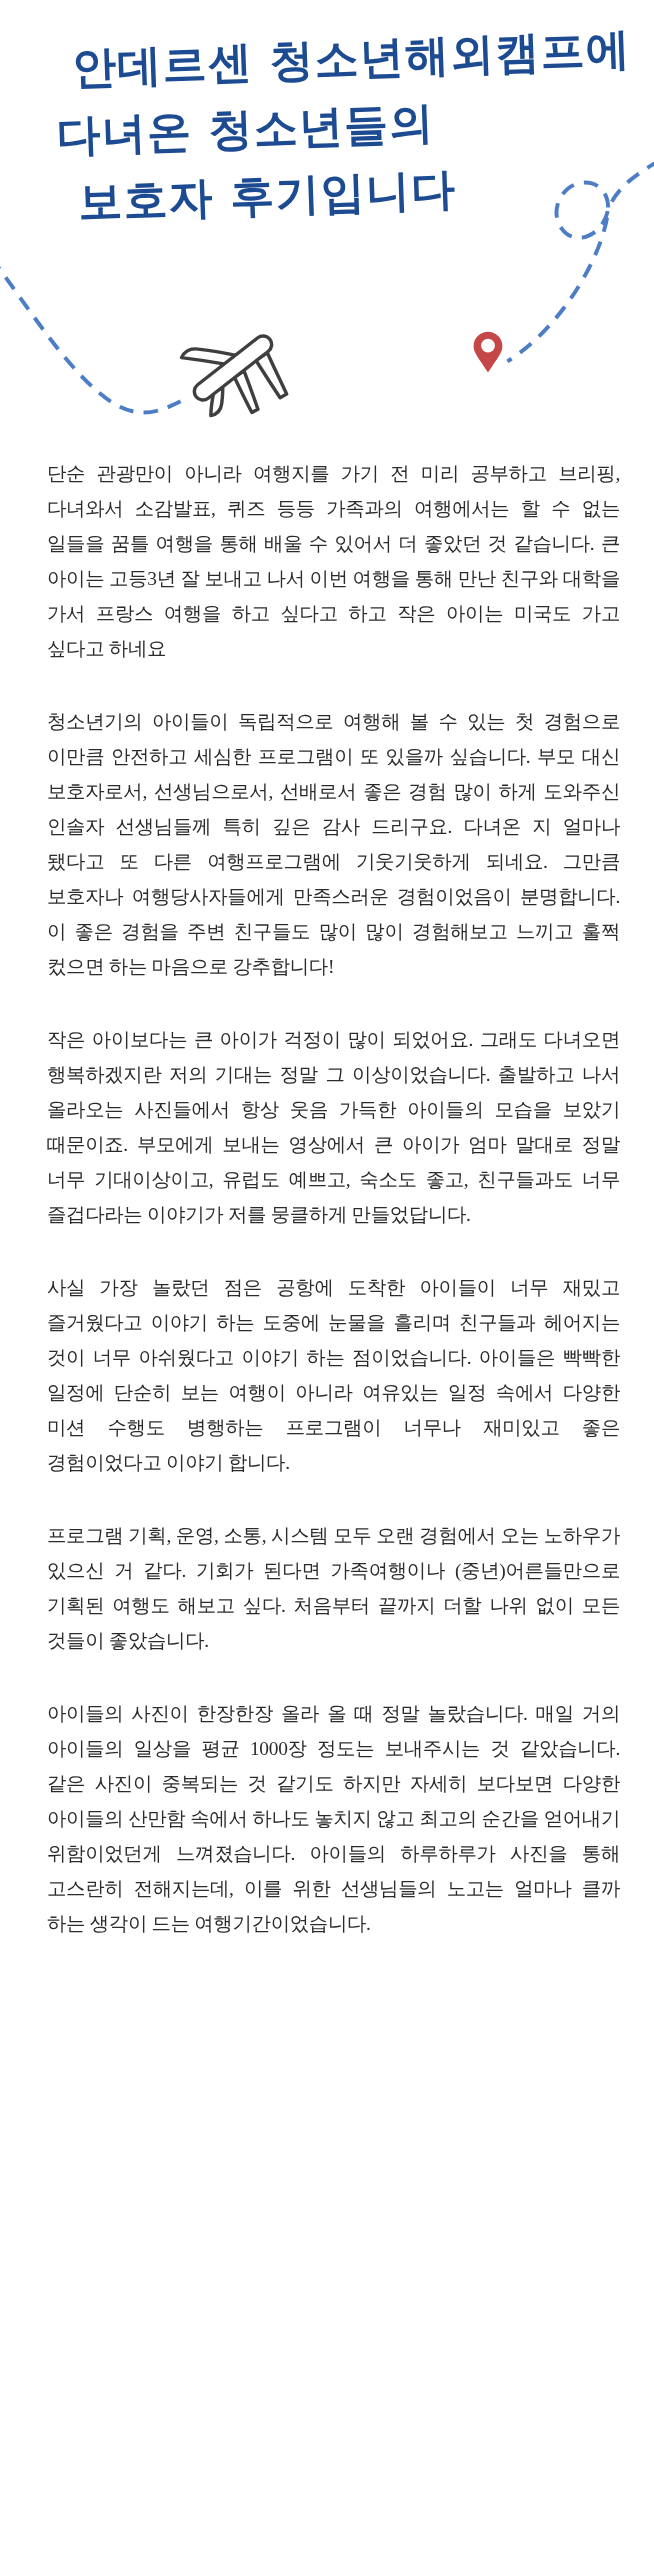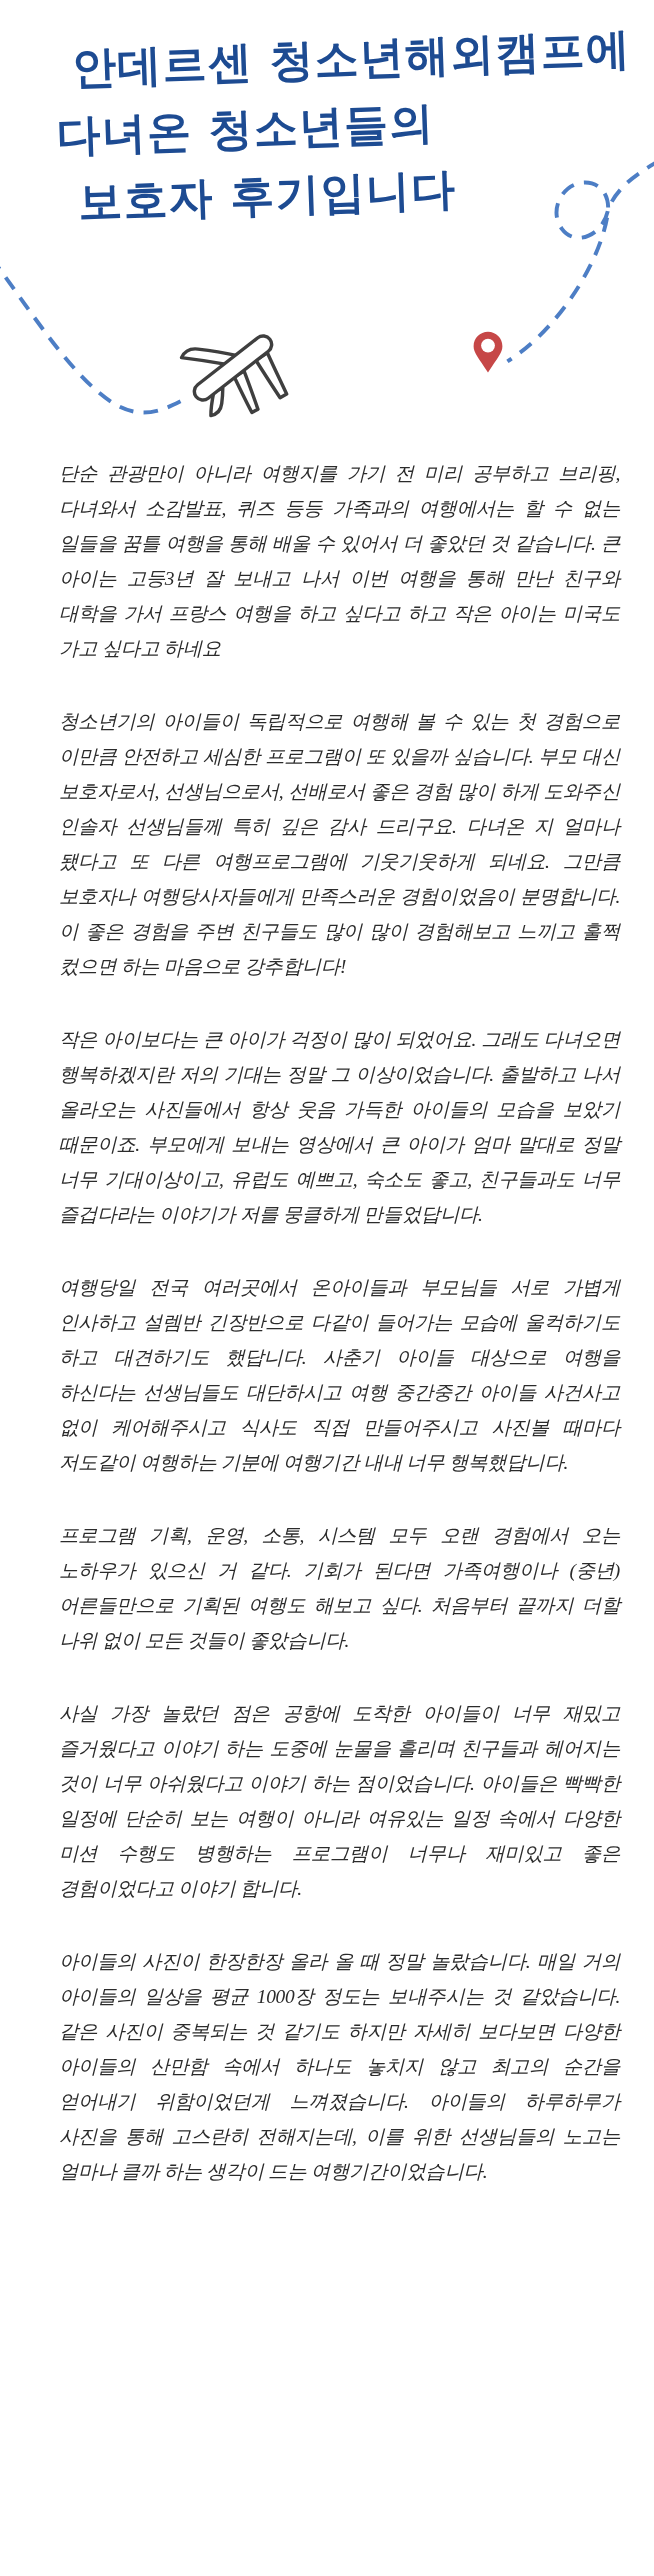--- a/index.html
+++ b/index.html
@@ -61,27 +61,26 @@
   }
   
   .review-content {
     position: absolute;
     top: 456px;
     left: 47px;
     width: 573px;
     color: #2b2b2b;
   }
   .review-content p {
-    margin: 0 0 38px 12px;
+    margin: 0 0 38px 0;
     font-size: 19.4px;
     line-height: 35px;
     letter-spacing: -0.3px;
     text-align: justify;
     word-break: keep-all;
-    font-style: italic;
   }
   .review-content p:last-child { margin-bottom: 0; }
 </style>
 </head>
 <body>
 
 <div class="page">
 
   <div class="header">
 
@@ -122,21 +121,20 @@
       <div class="title-line title-line-1">안데르센 청소년해외캠프에</div>
       <div class="title-line title-line-2">다녀온 청소년들의</div>
       <div class="title-line title-line-3">보호자 후기입니다</div>
     </div>
   </div>
 
   <div class="review-content">
     <p>단순 관광만이 아니라 여행지를 가기 전 미리 공부하고 브리핑, 다녀와서 소감발표, 퀴즈 등등 가족과의 여행에서는 할 수 없는 일들을 꿈틀 여행을 통해 배울 수 있어서 더 좋았던 것 같습니다. 큰 아이는 고등3년 잘 보내고 나서 이번 여행을 통해 만난 친구와 대학을 가서 프랑스 여행을 하고 싶다고 하고 작은 아이는 미국도 가고 싶다고 하네요</p>
     <p>청소년기의 아이들이 독립적으로 여행해 볼 수 있는 첫 경험으로 이만큼 안전하고 세심한 프로그램이 또 있을까 싶습니다. 부모 대신 보호자로서, 선생님으로서, 선배로서 좋은 경험 많이 하게 도와주신 인솔자 선생님들께 특히 깊은 감사 드리구요. 다녀온 지 얼마나 됐다고 또 다른 여행프로그램에 기웃기웃하게 되네요. 그만큼 보호자나 여행당사자들에게 만족스러운 경험이었음이 분명합니다. 이 좋은 경험을 주변 친구들도 많이 많이 경험해보고 느끼고 훌쩍 컸으면 하는 마음으로 강추합니다!</p>
     <p>작은 아이보다는 큰 아이가 걱정이 많이 되었어요. 그래도 다녀오면 행복하겠지란 저의 기대는 정말 그 이상이었습니다. 출발하고 나서 올라오는 사진들에서 항상 웃음 가득한 아이들의 모습을 보았기 때문이죠. 부모에게 보내는 영상에서 큰 아이가 엄마 말대로 정말 너무 기대이상이고, 유럽도 예쁘고, 숙소도 좋고, 친구들과도 너무 즐겁다라는 이야기가 저를 뭉클하게 만들었답니다.</p>
-    <p>여행당일 전국 여러곳에서 온아이들과 부모님들 서로 가볍게 인사하고 설렘반 긴장반으로 다같이 들어가는 모습에 울컥하기도 하고 대견하기도 했답니다. 사춘기 아이들 대상으로 여행을 하신다는 선생님들도 대단하시고 여행 중간중간 아이들 사건사고 없이 케어해주시고 식사도 직접 만들어주시고 사진볼 때마다 저도같이 여행하는 기분에 여행기간 내내 너무 행복했답니다.</p>
+    <p>사실 가장 놀랐던 점은 공항에 도착한 아이들이 너무 재밌고 즐거웠다고 이야기 하는 도중에 눈물을 흘리며 친구들과 헤어지는 것이 너무 아쉬웠다고 이야기 하는 점이었습니다. 아이들은 빡빡한 일정에 단순히 보는 여행이 아니라 여유있는 일정 속에서 다양한 미션 수행도 병행하는 프로그램이 너무나 재미있고 좋은 경험이었다고 이야기 합니다.</p>
     <p>프로그램 기획, 운영, 소통, 시스템 모두 오랜 경험에서 오는 노하우가 있으신 거 같다. 기회가 된다면 가족여행이나 (중년)어른들만으로 기획된 여행도 해보고 싶다. 처음부터 끝까지 더할 나위 없이 모든 것들이 좋았습니다.</p>
-    <p>사실 가장 놀랐던 점은 공항에 도착한 아이들이 너무 재밌고 즐거웠다고 이야기 하는 도중에 눈물을 흘리며 친구들과 헤어지는 것이 너무 아쉬웠다고 이야기 하는 점이었습니다. 아이들은 빡빡한 일정에 단순히 보는 여행이 아니라 여유있는 일정 속에서 다양한 미션 수행도 병행하는 프로그램이 너무나 재미있고 좋은 경험이었다고 이야기 합니다.</p>
     <p>아이들의 사진이 한장한장 올라 올 때 정말 놀랐습니다. 매일 거의 아이들의 일상을 평균 1000장 정도는 보내주시는 것 같았습니다. 같은 사진이 중복되는 것 같기도 하지만 자세히 보다보면 다양한 아이들의 산만함 속에서 하나도 놓치지 않고 최고의 순간을 얻어내기 위함이었던게 느껴졌습니다. 아이들의 하루하루가 사진을 통해 고스란히 전해지는데, 이를 위한 선생님들의 노고는 얼마나 클까 하는 생각이 드는 여행기간이었습니다.</p>
 
   </div>
 
 </div>
 
 
 </body></html>

